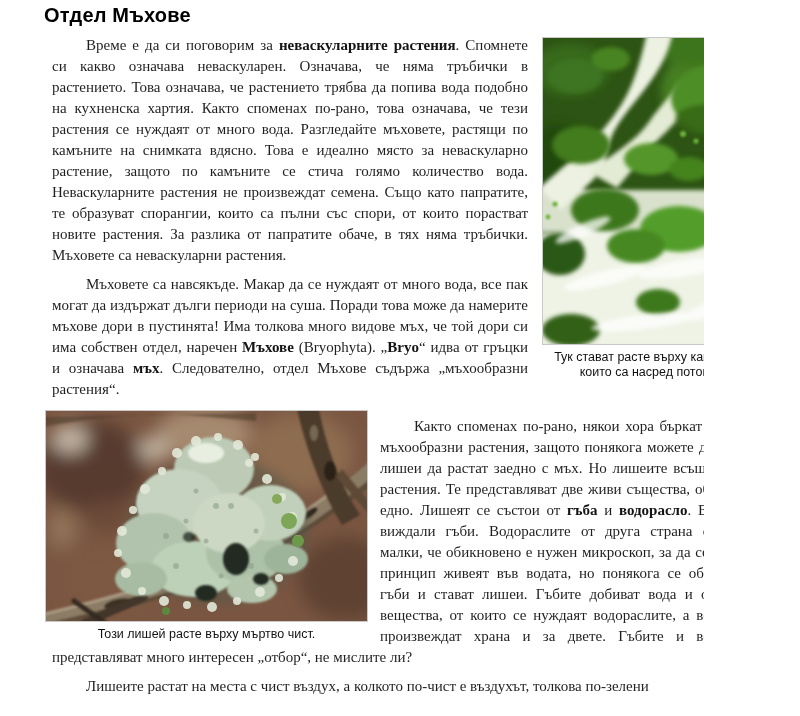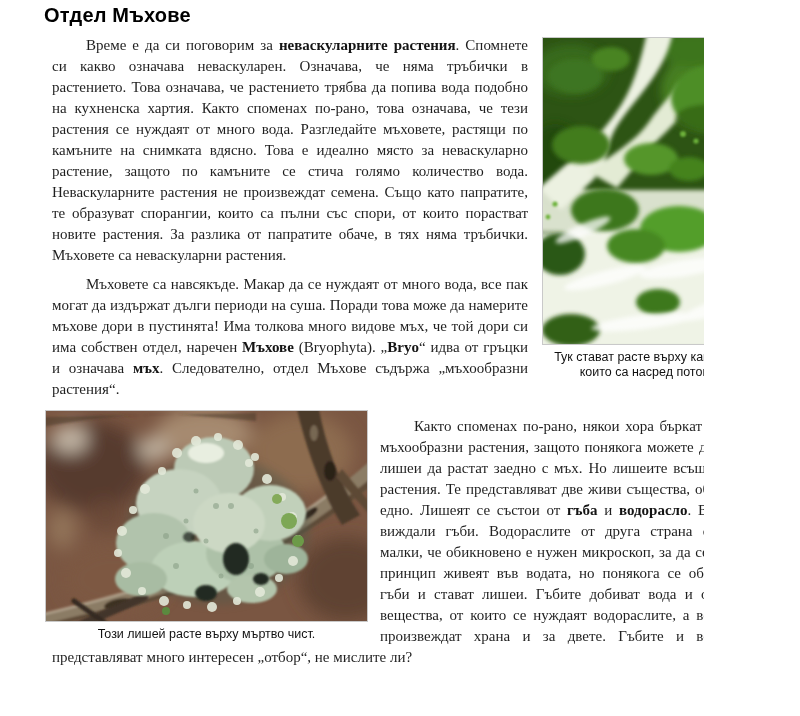--- a/index.html
+++ b/index.html
@@ -219,15 +219,16 @@
           <circle cx="252" cy="130" r="6" fill="#6c9a48"></circle>
           <circle cx="231" cy="88" r="5" fill="#84aa59"></circle>
           <circle cx="120" cy="200" r="4" fill="#5b8a3f"></circle>
         </g>
       </svg>
       <figcaption>Този лишей расте върху мъртво чист.</figcaption>
     </figure>
 
     <p class="para"><span>Както споменах по-рано, някои хора бъркат лишеите с мъхообразни растения, защото понякога можете да откриете лишеи да растат заедно с мъх. Но лишеите всъщност не са растения. Те представляват две живи същества, обединени в едно. Лишеят се състои от </span><b>гъба</b><span> и </span><b>водорасло</b><span>. Всички сме виждали гъби. Водораслите от друга страна са толкова малки, че обикновено е нужен микроскоп, за да се видят. По принцип живеят във водата, но понякога се обединяват с гъби и стават лишеи. Гъбите добиват вода и определени вещества, от които се нуждаят водораслите, а водораслите произвеждат храна и за двете. Гъбите и водораслите представляват много интересен „отбор“, не мислите ли?</span></p>
 
+    <p class="para"><span>Лишеите растат на места с чист въздух, а колкото по-чист е въздухът, толкова по-зелени</span></p>
 
   </div>
 </div>
 
 </body></html>

